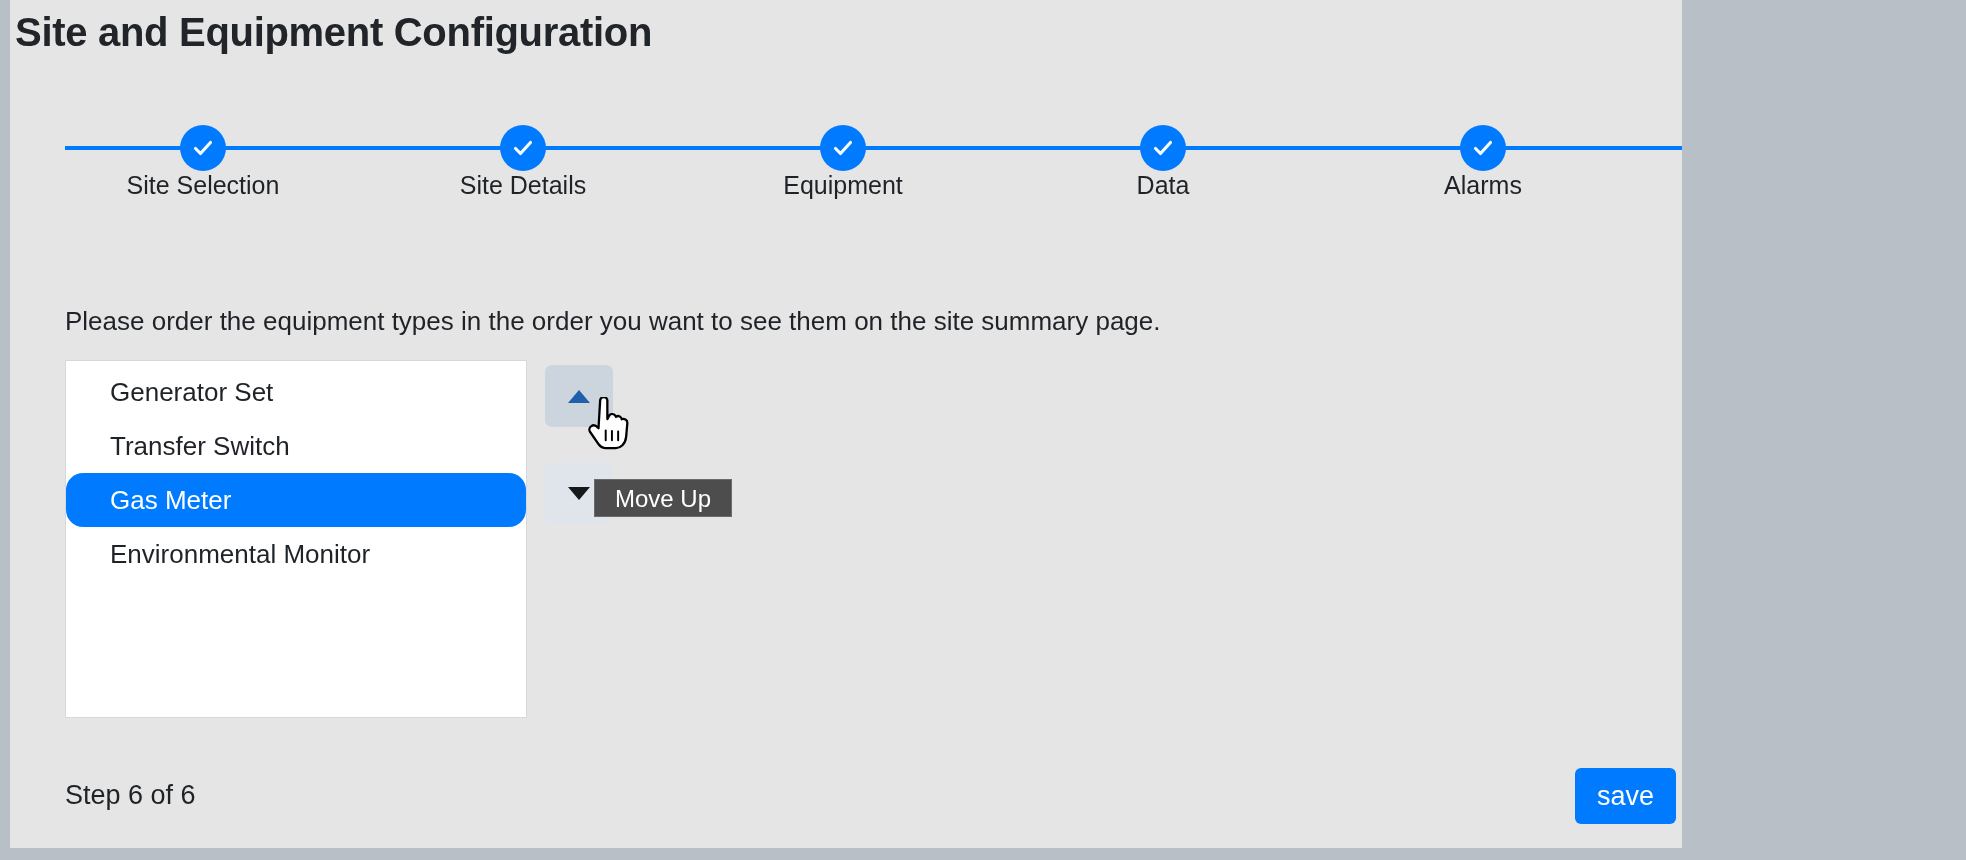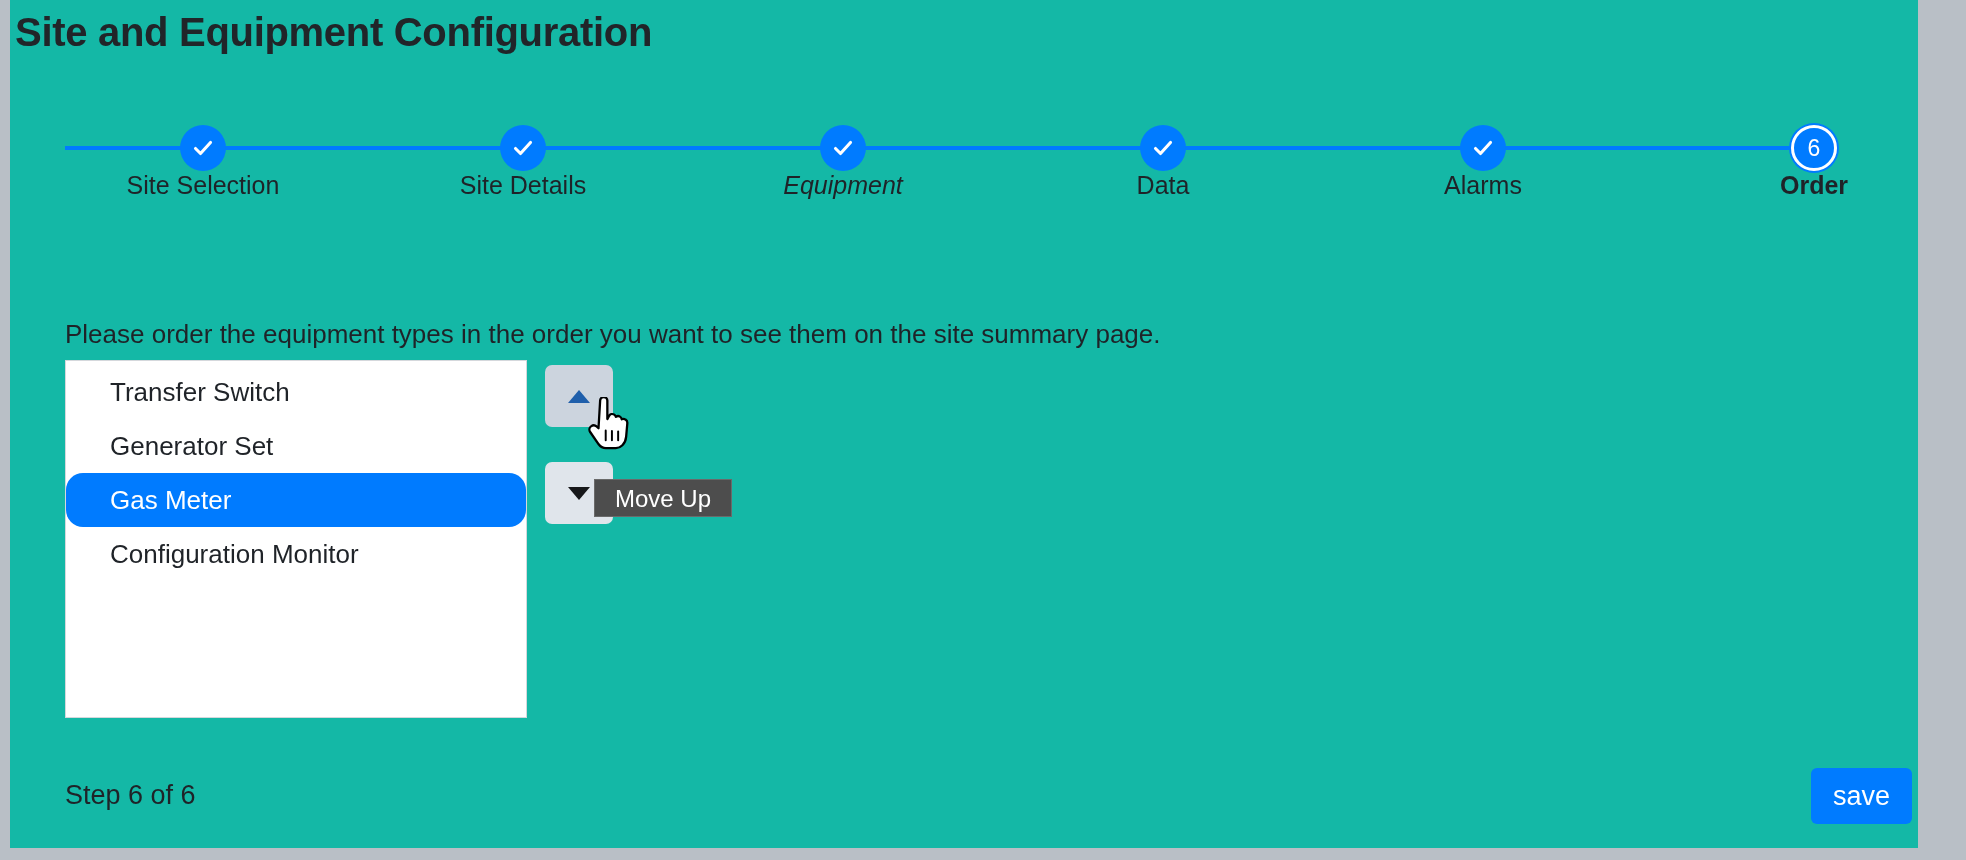--- a/index.html
+++ b/index.html
@@ -11,23 +11,23 @@
     height: 860px;
     background: #b9bfc6;
     font-family: "Liberation Sans", sans-serif;
     overflow: hidden;
   }
 
   #app-frame {
     position: absolute;
     left: 10px;
     top: 0px;
-    width: 1908px;
+    width: 1672px;
     height: 848px;
-    background: #14b8a6;
+    background: #e5e5e5;
     overflow: hidden;
   }
 
   
   #page-title {
     position: absolute;
     left: 5px;
     top: 10px;
     font-size: 40px;
     font-weight: bold;
@@ -94,21 +94,21 @@
     top: 21px;
     height: 4px;
     background: #007bff;
     z-index: 1;
   }
 
   
   #instruction {
     position: absolute;
     left: 55px;
-    top: 319px;
+    top: 306px;
     font-size: 26px;
     color: #1f2328;
     white-space: nowrap;
   }
 
   
   #equipment-list {
     position: absolute;
     left: 55px;
     top: 360px;
@@ -257,21 +257,21 @@
 
     <div class="step" style="left:458px;">
       <div class="step-circle">
         <svg class="step-check" viewBox="0 0 24 24">
           <path d="M4.5 12.5 L9.5 17.5 L19.5 6.5" fill="none" stroke="#ffffff" stroke-width="3.1" stroke-linecap="round" stroke-linejoin="round"></path>
         </svg>
       </div>
       <div class="step-label">Site Details</div>
     </div>
 
-    <div class="step" style="left:778px;font-style:italic;">
+    <div class="step" style="left:778px;">
       <div class="step-circle">
         <svg class="step-check" viewBox="0 0 24 24">
           <path d="M4.5 12.5 L9.5 17.5 L19.5 6.5" fill="none" stroke="#ffffff" stroke-width="3.1" stroke-linecap="round" stroke-linejoin="round"></path>
         </svg>
       </div>
       <div class="step-label">Equipment</div>
     </div>
 
     <div class="step" style="left:1418px;">
       <div class="step-circle">
@@ -296,24 +296,24 @@
         <span class="step-num">6</span>
       </div>
       <div class="step-label current">Order</div>
     </div>
 
   </div>
 
   <div id="instruction">Please order the equipment types in the order you want to see them on the site summary page.</div>
 
   <div id="equipment-list">
+    <div class="list-item">Generator Set</div>
     <div class="list-item">Transfer Switch</div>
-    <div class="list-item">Generator Set</div>
     <div class="list-item selected">Gas Meter</div>
-    <div class="list-item">Configuration Monitor</div>
+    <div class="list-item">Environmental Monitor</div>
   </div>
 
   <div class="order-btn" id="move-up-button">
     <span class="tri tri-up"></span>
   </div>
 
   <div class="order-btn" id="move-down-button">
     <span class="tri tri-down"></span>
   </div>
 

